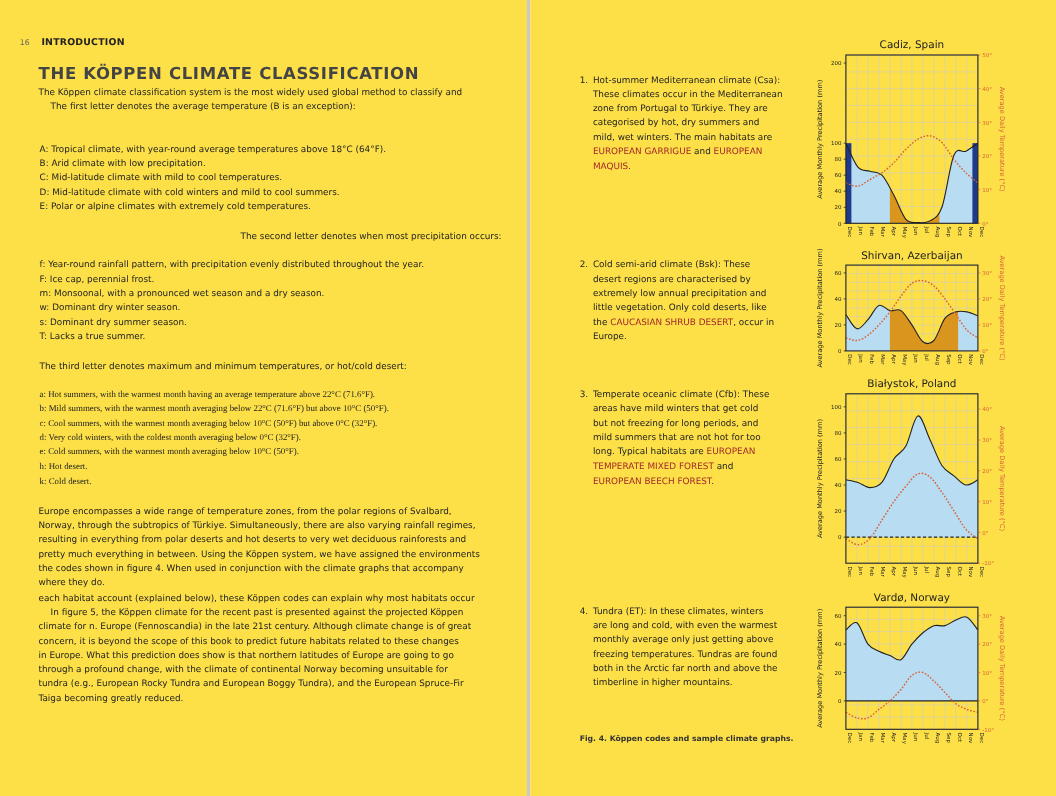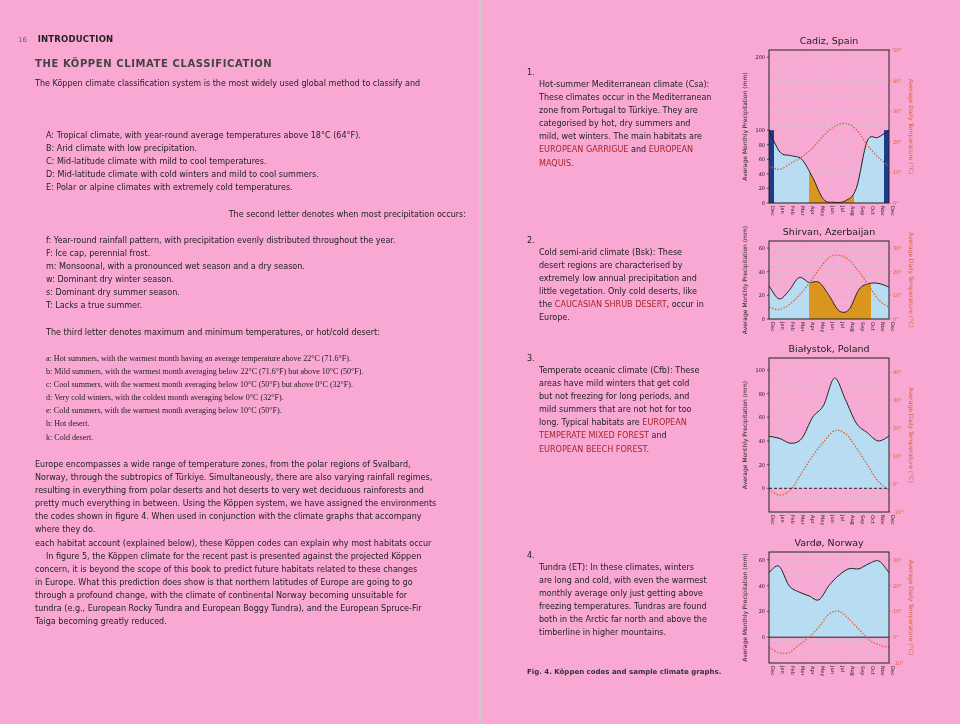--- a/index.html
+++ b/index.html
@@ -1,50 +1,51 @@
 <!DOCTYPE html>
 <html><head>
 <meta charset="utf-8">
 <style>
   html, body { margin:0; padding:0; }
   body { width:960px; height:724px; background:#fff; position:relative; overflow:hidden;
          font-family:"DejaVu Sans", sans-serif; color:#222; }
-  .page { position:absolute; top:0; height:724px; background:#f9a8d4; }
+  .page { position:absolute; top:0; height:724px; background:#fde047; }
   .page.left { left:0; width:480px; }
   .page.right { left:482px; width:478px; }
   .gutter { position:absolute; left:479px; top:0; width:3px; height:724px; background:#c9c9c9; }
   .running-head { position:absolute; left:18px; top:34px; font-size:8.5px; }
   .running-head .pg { color:#666; font-size:7px; margin-right:8px; }
   .running-head .sec { font-weight:bold; letter-spacing:0.2px; color:#222; }
-  .title { position:absolute; left:35px; top:58px; font-size:10px; color:#444; letter-spacing:0.6px; font-weight:bold; }
+  .title { position:absolute; left:35px; top:58px; font-size:15px; color:#444; letter-spacing:0.6px; font-weight:bold; }
   .txt { position:absolute; left:35px; width:420px; font-size:8.05px; line-height:13.1px; }
   .txt p { margin:0; }
   .ind { padding-left:11px; }
-  .list { position:absolute; left:46px; width:420px; font-size:8.05px; line-height:13.1px; }
+  .list { position:absolute; left:36px; width:420px; font-size:8.05px; line-height:13.1px; }
   .list div { white-space:nowrap; }
   .hab { color:#a3272b; }
   .item { position:absolute; left:527px; width:200px; font-size:8.05px; line-height:13.1px; }
   .item .num { position:absolute; left:0; top:0; }
-  .item .body { padding-left:12px;margin-top:12px; }
+  .item .body { padding-left:12px; }
   .caption { position:absolute; left:527px; top:668px; font-size:7px; font-weight:bold; color:#333; }
   .chart { position:absolute; left:725px; width:225px; }
   svg text { font-family:"DejaVu Sans", sans-serif; }
 </style>
 </head>
 <body>
 
 <div class="page left">
   <div class="running-head">
     <span class="pg">16</span>
     <span class="sec">INTRODUCTION</span>
   </div>
   <div class="title">THE KÖPPEN CLIMATE CLASSIFICATION</div>
 
   <div class="txt" style="top:77px;">
     <p>The Köppen climate classification system is the most widely used global method to classify and</p>
+    <p class="ind">The first letter denotes the average temperature (B is an exception):</p>
   </div>
 
   <div class="list" style="top:129px;">
     <div>A: Tropical climate, with year-round average temperatures above 18°C (64°F).</div>
     <div>B: Arid climate with low precipitation.</div>
     <div>C: Mid-latitude climate with mild to cool temperatures.</div>
     <div>D: Mid-latitude climate with cold winters and mild to cool summers.</div>
     <div>E: Polar or alpine climates with extremely cold temperatures.</div>
   </div>
 
@@ -73,20 +74,21 @@
 
   <div class="txt" style="top:458px; width:440px;">
     <p>Europe encompasses a wide range of temperature zones, from the polar regions of Svalbard,</p>
     <p>Norway, through the subtropics of Türkiye. Simultaneously, there are also varying rainfall regimes,</p>
     <p>resulting in everything from polar deserts and hot deserts to very wet deciduous rainforests and</p>
     <p>pretty much everything in between. Using the Köppen system, we have assigned the environments</p>
     <p>the codes shown in figure 4. When used in conjunction with the climate graphs that accompany</p>
     <p>where they do.</p>
     <p>each habitat account (explained below), these Köppen codes can explain why most habitats occur</p>
     <p class="ind">In figure 5, the Köppen climate for the recent past is presented against the projected Köppen</p>
+    <p>climate for n. Europe (Fennoscandia) in the late 21st century. Although climate change is of great</p>
     <p>concern, it is beyond the scope of this book to predict future habitats related to these changes</p>
     <p>in Europe. What this prediction does show is that northern latitudes of Europe are going to go</p>
     <p>through a profound change, with the climate of continental Norway becoming unsuitable for</p>
     <p>tundra (e.g., European Rocky Tundra and European Boggy Tundra), and the European Spruce-Fir</p>
     <p>Taiga becoming greatly reduced.</p>
   </div>
 </div>
 
 <div class="gutter"></div>
 

